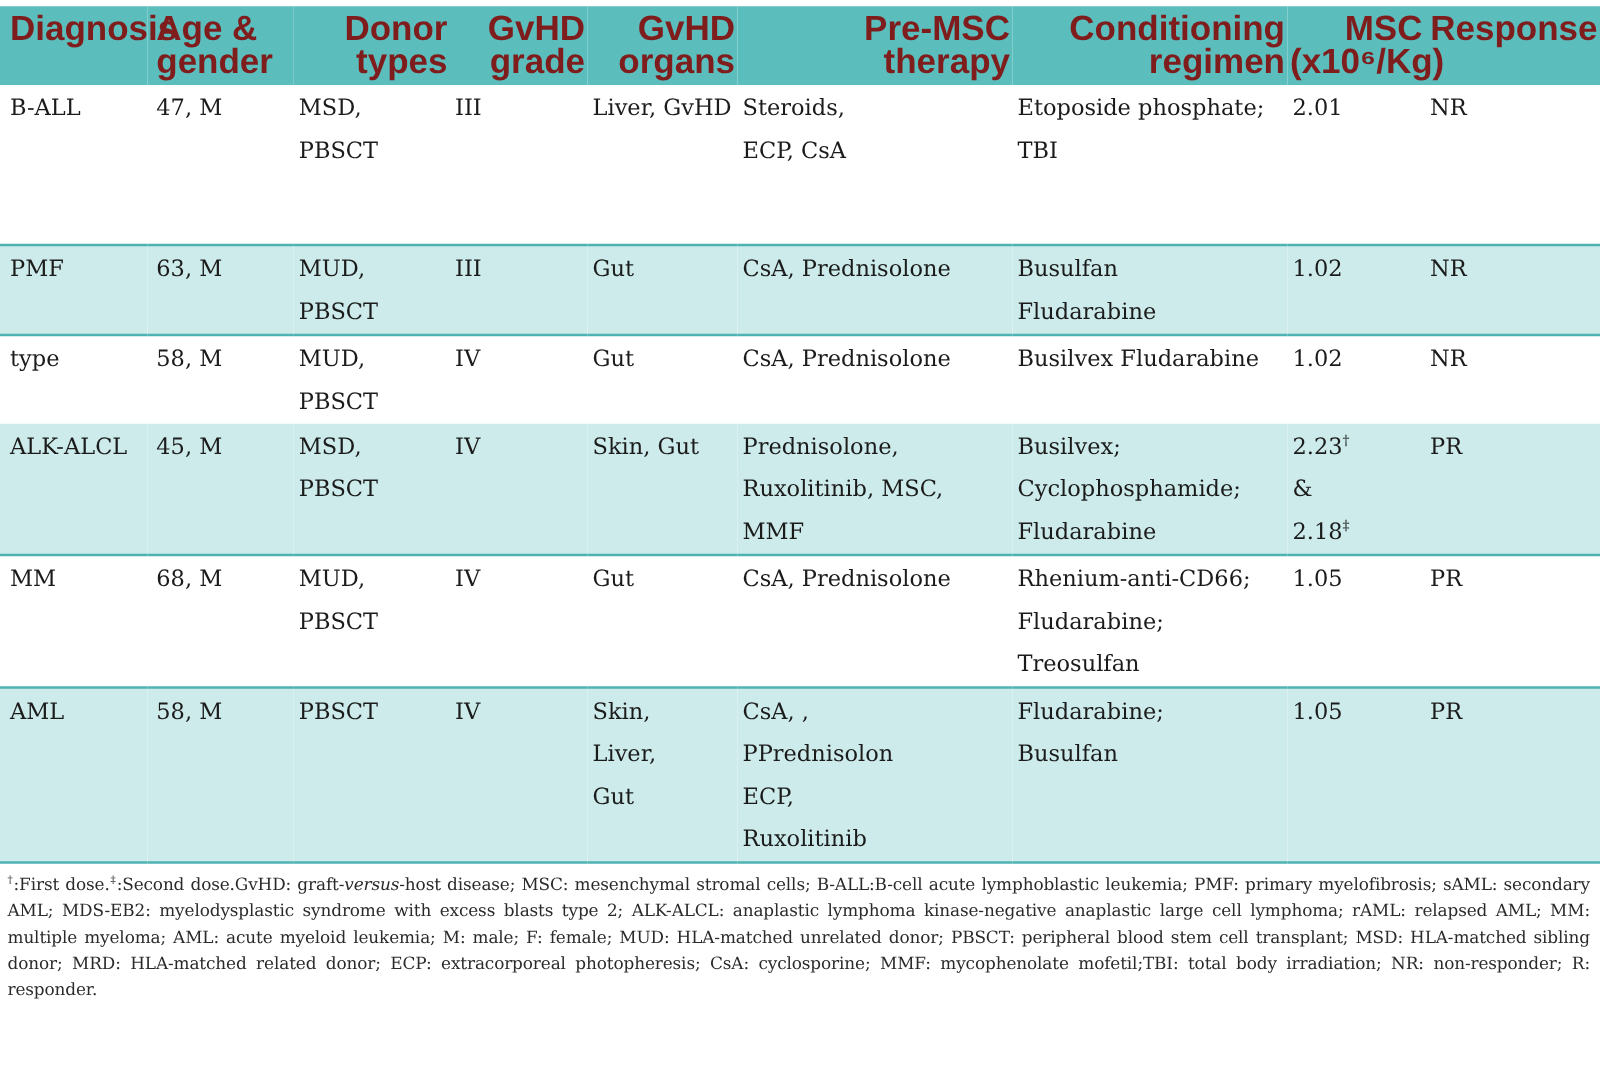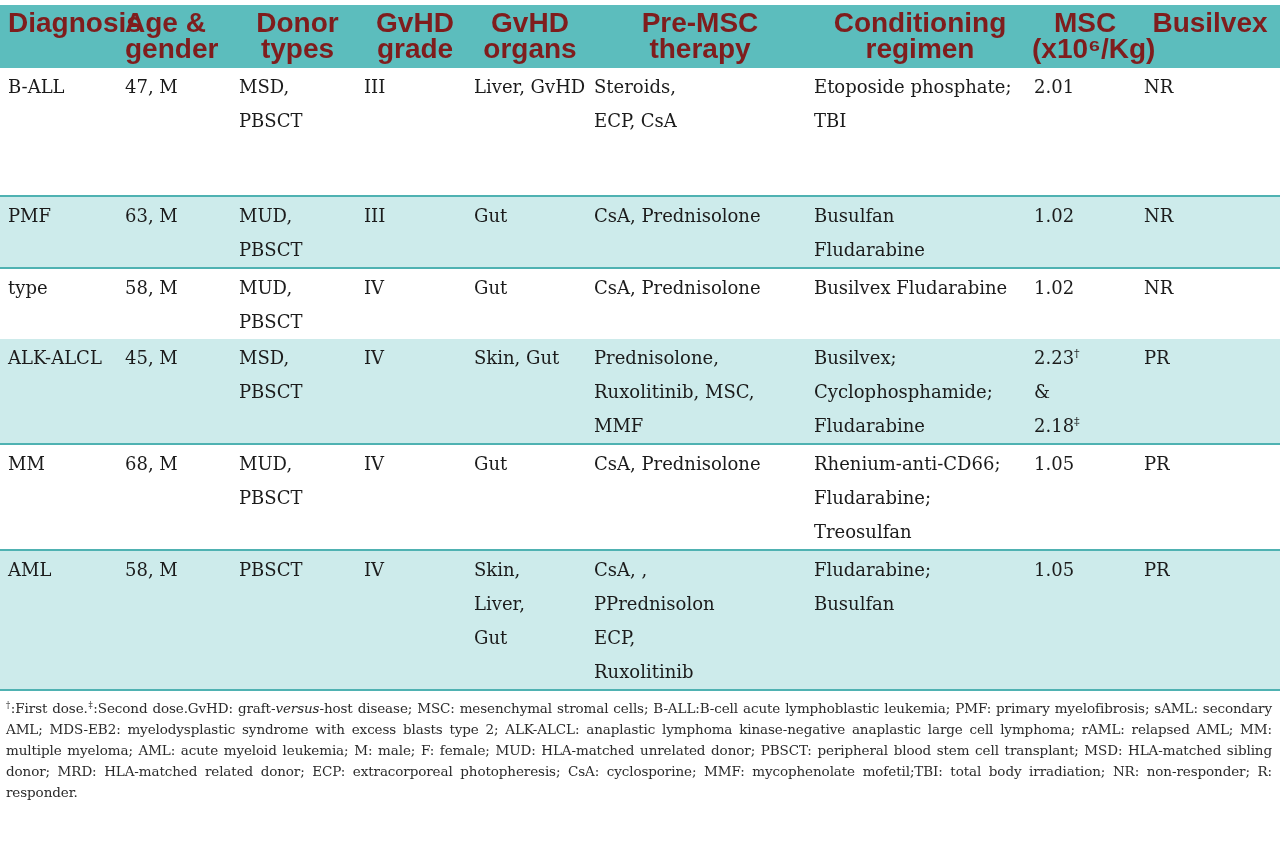--- a/index.html
+++ b/index.html
@@ -26,21 +26,21 @@
     font-family: "Liberation Sans", sans-serif;
     font-weight: bold;
     font-size: 28px;
     line-height: 26px;
     vertical-align: top;
     padding: 5px 2px 6px 2px;
     height: 52px;
     box-sizing: content-box;
   }
   thead th.al-left { text-align: left; }
-  thead th.al-center { text-align: center; }
+  thead th.al-center { text-align: right; }
   thead th.col-diagnosis { padding-left: 8px; }
   thead th.col-age_gender { padding-left: 7px; }
 
   
   tbody td {
     vertical-align: top;
     font-size: 18px;
     line-height: 34px;
     padding: 2px 4px 0 4px;
   }
@@ -96,21 +96,21 @@
     <thead>
       <tr>
           <th class="al-left col-diagnosis">Diagnosis</th>
           <th class="al-left col-age_gender">Age &amp;<br>gender</th>
           <th class="al-center col-donor_types">Donor<br>types</th>
           <th class="al-center col-gvhd_grade">GvHD<br>grade</th>
           <th class="al-center col-gvhd_organs">GvHD<br>organs</th>
           <th class="al-center col-pre_msc_therapy">Pre-MSC<br>therapy</th>
           <th class="al-center col-conditioning_regimen">Conditioning<br>regimen</th>
           <th class="al-center col-msc_dose">MSC<br>(x10⁶/Kg)</th>
-          <th class="al-center col-response">Busilvex</th>
+          <th class="al-center col-response">Response</th>
         </tr>
     </thead>
     <tbody>
         <tr>
           <td class="al-left col-diagnosis">B-ALL</td>
           <td class="al-left col-age_gender">47, M</td>
           <td class="al-center col-donor_types">MSD, PBSCT</td>
           <td class="al-center col-gvhd_grade">III</td>
           <td class="al-center col-gvhd_organs">Liver, GvHD</td>
           <td class="al-center col-pre_msc_therapy">Steroids,<br>ECP, CsA</td>

